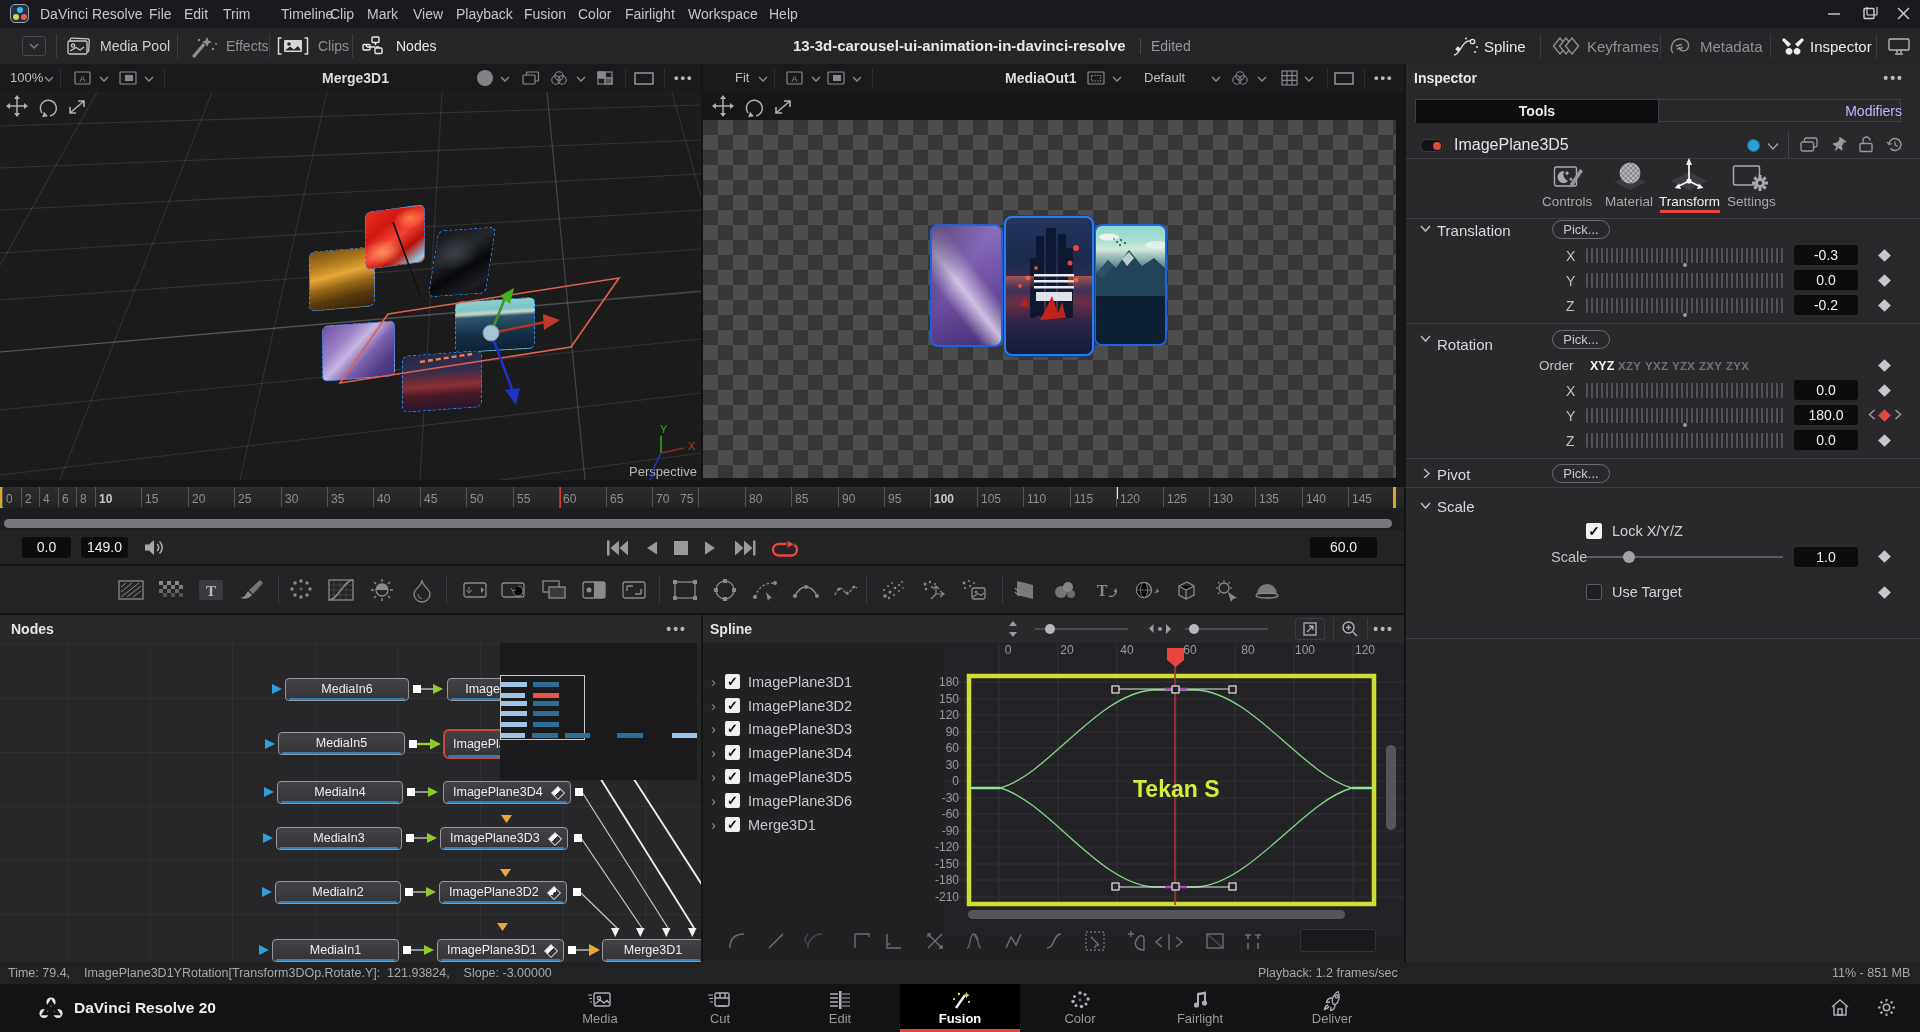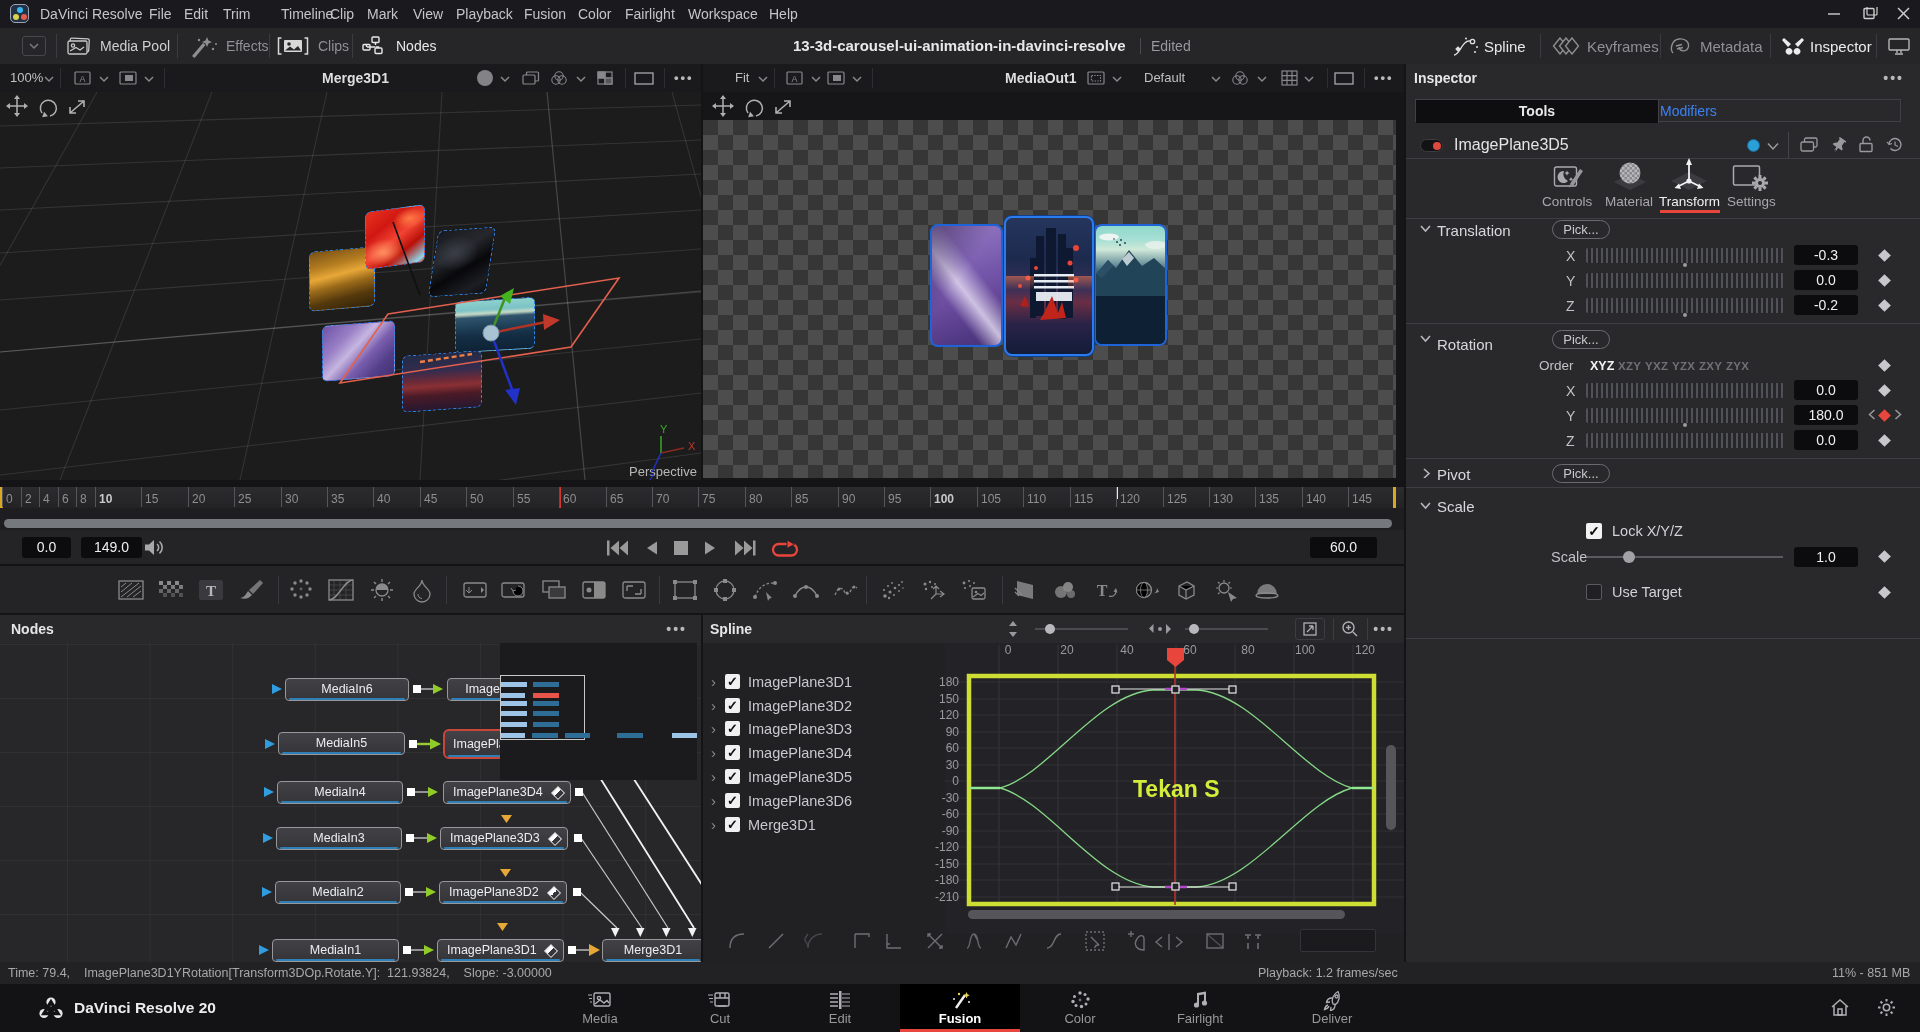--- a/index.html
+++ b/index.html
@@ -475,21 +475,21 @@
       <span class="num" style="left:470px;color:#8e8e8e;font-weight:normal;">50</span>
     <div class="tick" style="left:513px;"></div>
       <span class="num" style="left:517px;color:#8e8e8e;font-weight:normal;">55</span>
     <div class="tick" style="left:559px;"></div>
       <span class="num" style="left:563px;color:#8e8e8e;font-weight:normal;">60</span>
     <div class="tick" style="left:606px;"></div>
       <span class="num" style="left:610px;color:#8e8e8e;font-weight:normal;">65</span>
     <div class="tick" style="left:652px;"></div>
       <span class="num" style="left:656px;color:#8e8e8e;font-weight:normal;">70</span>
     <div class="tick" style="left:698px;"></div>
-      <span class="num" style="left:702px;color:#8e8e8e;font-weight:normal;">75</span>
+      <span class="num" style="left:680px;color:#8e8e8e;font-weight:normal;">75</span>
     <div class="tick" style="left:745px;"></div>
       <span class="num" style="left:749px;color:#8e8e8e;font-weight:normal;">80</span>
     <div class="tick" style="left:791px;"></div>
       <span class="num" style="left:795px;color:#8e8e8e;font-weight:normal;">85</span>
     <div class="tick" style="left:838px;"></div>
       <span class="num" style="left:842px;color:#8e8e8e;font-weight:normal;">90</span>
     <div class="tick" style="left:884px;"></div>
       <span class="num" style="left:888px;color:#8e8e8e;font-weight:normal;">95</span>
     <div class="tick" style="left:930px;"></div>
       <span class="num" style="left:934px;color:#c8c8c8;font-weight:bold;">100</span>
@@ -512,21 +512,21 @@
     <div class="tick" style="left:1348px;"></div>
       <span class="num" style="left:1352px;color:#8e8e8e;font-weight:normal;">145</span>
     </div>
 
   <div id="scrollrow">
       <div class="bar"></div>
     </div>
 
   <div id="transport">
     <div class="tbox" style="left:22px;width:49px;">0.0</div>
-    <div class="tbox" style="left:81px;width:61px;">149.0</div>
+    <div class="tbox" style="left:81px;width:47px;">149.0</div>
     <svg style="position:absolute;left:144px;top:8px;" width="21" height="19" viewBox="0 0 21 19" fill="#a8a8a8">
         <path d="M1 6.5 L5 6.5 L10 2 L10 17 L5 12.5 L1 12.5 z"></path>
         <path d="M13 6 a4.5 4.5 0 0 1 0 7 M15.5 3.5 a8 8 0 0 1 0 12" stroke="#a8a8a8" stroke-width="1.6" fill="none"></path>
       </svg>
     <svg style="position:absolute;left:605px;top:9px;" width="200" height="19" viewBox="0 0 200 19" fill="#9a9a9a">
       <rect x="2" y="1.5" width="2.5" height="15"></rect>
         <path d="M14 1.5 L5.5 9 L14 16.5 z"></path>
         <path d="M23 1.5 L14.5 9 L23 16.5 z"></path>
       <path d="M52 2.5 L42 9 L52 15.5 z"></path>
       <rect x="69" y="2" width="14" height="14"></rect>
@@ -999,21 +999,21 @@
     </div>
   </div>
 
   <div id="inspP">
     <div class="phead" style="left:0;top:0;width:514px;">
         <span style="position:absolute;left:8px;top:6px;">Inspector</span>
         <span class="dots3" style="position:absolute;right:16px;top:6px;">•••</span>
       </div>
     <div style="position:absolute;left:9px;top:35px;width:486px;height:23px;border:1px solid #404046;">
       <div style="position:absolute;left:0;top:0;width:243px;height:23px;background:#0e0e10;border-right:1px solid #404046;color:#e8e8e8;font-weight:bold;font-size:14px;text-align:center;line-height:22px;">Tools</div>
-      <div style="position:absolute;left:244px;top:0;width:242px;height:23px;color:#3b82f6;font-size:14px;text-align:left;line-height:22px;">Modifiers</div>
+      <div style="position:absolute;left:244px;top:0;width:242px;height:23px;color:#c4b5fd;font-size:14px;text-align:right;line-height:22px;">Modifiers</div>
     </div>
     <div style="position:absolute;left:14px;top:75px;width:23px;height:13px;border-radius:7px;background:#131316;border:1px solid #3c3c40;">
       <i style="position:absolute;right:1.5px;top:1.5px;width:8px;height:8px;border-radius:50%;background:#e0493e;"></i>
     </div>
     <span style="position:absolute;left:48px;top:72px;color:#e4e4e6;font-size:16px;">ImagePlane3D5</span>
     <div style="position:absolute;left:341px;top:75px;width:13px;height:13px;border-radius:50%;background:#2a9fd8;border:1px solid #1a6a96;"></div>
     <svg style="position:absolute;left:361px;top:78px;" width="12" height="9" viewBox="0 0 12 9" fill="none" stroke="#9a9a9e" stroke-width="1.5">
         <path d="M1 1.5 L6 7 L11 1.5"></path>
       </svg>
     <div style="position:absolute;left:382px;top:68px;width:1px;height:26px;background:#44444a;"></div>

